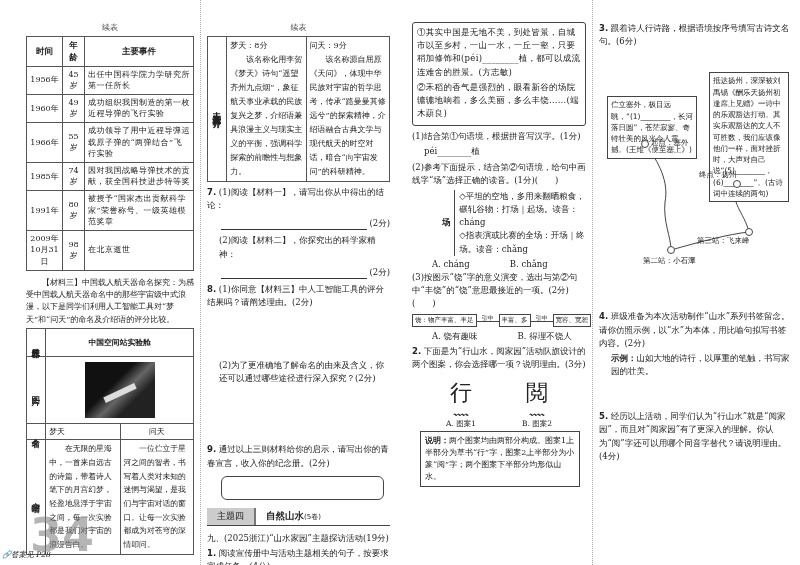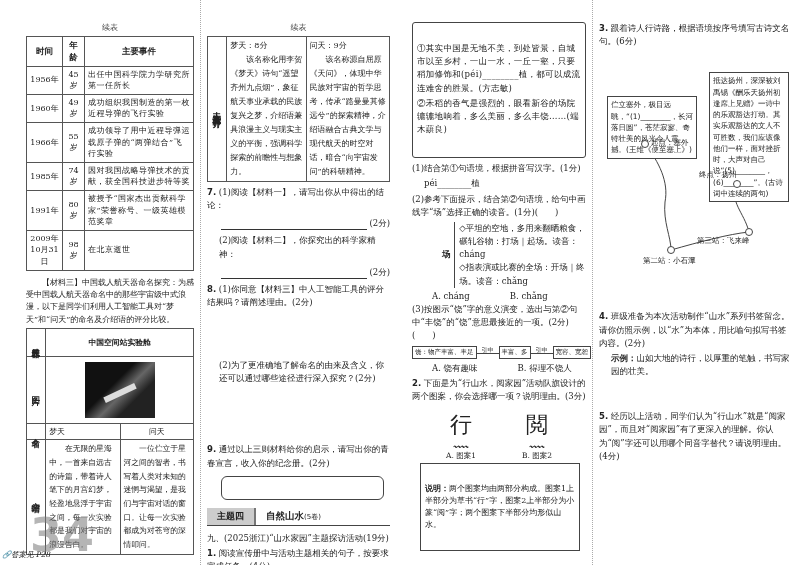--- a/index.html
+++ b/index.html
@@ -20,24 +20,24 @@
   .vert{writing-mode:vertical-rl;text-orientation:upright;font-family:"DejaVu Sans",sans-serif;font-weight:bold;font-size:8.5px;text-align:center;letter-spacing:1px}
   .photo{width:70px;height:56px;background:linear-gradient(135deg,#111 40%,#666 55%,#222 70%);margin:3px auto;position:relative}
   .photo:after{content:"";position:absolute;left:18px;top:28px;width:34px;height:6px;background:#ddd;transform:rotate(-25deg)}
   .q{margin:4px 0 2px}
   .qn{font-family:"DejaVu Sans",sans-serif;font-weight:bold}
   .ans-line{display:flex;justify-content:space-between;align-items:flex-end;margin:6px 0 4px 14px}
   .ans-line .line{flex:1;border-bottom:1px solid #333;height:10px;margin-right:2px}
   .space{height:48px}
   .scroll{border:1px solid #444;border-radius:6px;height:24px;margin:6px 6px 8px 14px}
   .theme{display:flex;align-items:center;border-bottom:1.5px solid #444;margin:6px 0 6px}
-  .theme .tag{background:#ccc;padding:2px 10px;font-family:"DejaVu Sans",sans-serif;font-weight:bold;font-size:9px;border-right:2px solid #777}
+  .theme .tag{background:#ccc;padding:2px 10px;font-family:"DejaVu Sans",sans-serif;font-weight:normal;font-size:9px;border-right:2px solid #777}
   .theme .ttl{padding-left:10px;font-family:"DejaVu Sans",sans-serif;font-weight:bold;font-size:9.5px}
   .theme small{font-size:7px;font-weight:normal}
-  .box{border:1px solid #444;border-radius:3px;padding:19px 4px;line-height:1.5}
+  .box{border:1px solid #444;border-radius:3px;padding:3px 4px;line-height:1.5}
   .hint{display:flex;margin:3px 0 3px 30px}
   .hint .ch{width:26px;display:flex;align-items:center;font-weight:bold}
   .hint .body{border-left:1px solid #444;padding-left:4px;line-height:1.55}
   .opts{display:flex;gap:40px;margin:2px 0 2px 20px}
   .flow{display:flex;align-items:flex-start;font-size:6.5px;margin:4px 0}
   .flow .fb{border:1px solid #444;padding:1px 2px;white-space:nowrap}
   .flow .arr{flex:1;border-bottom:1px solid #444;position:relative;height:8px;text-align:center;font-size:6px;min-width:22px}
   .glyphs{display:flex;justify-content:center;gap:46px;margin:6px 0 2px;font-size:22px;font-family:"DejaVu Serif",serif}
   .glyph{text-align:center}
   .glyph .lbl{font-size:7.5px;display:block}

